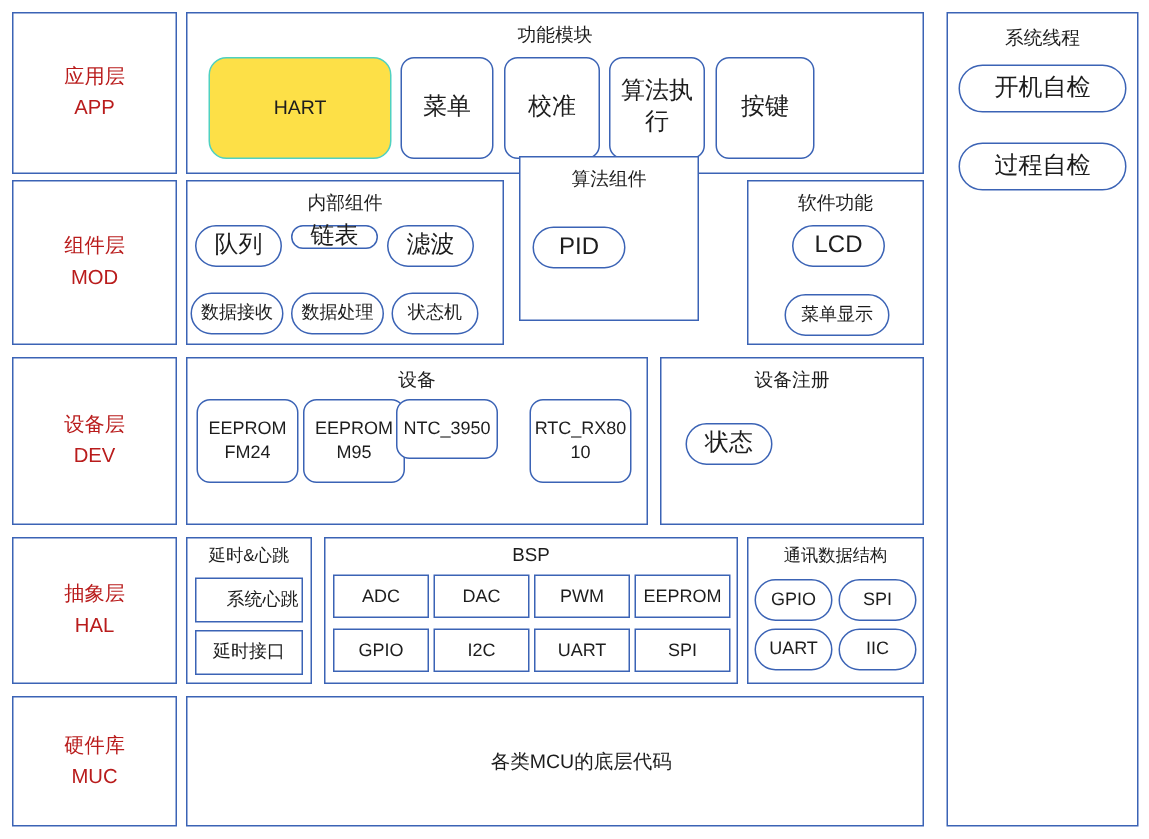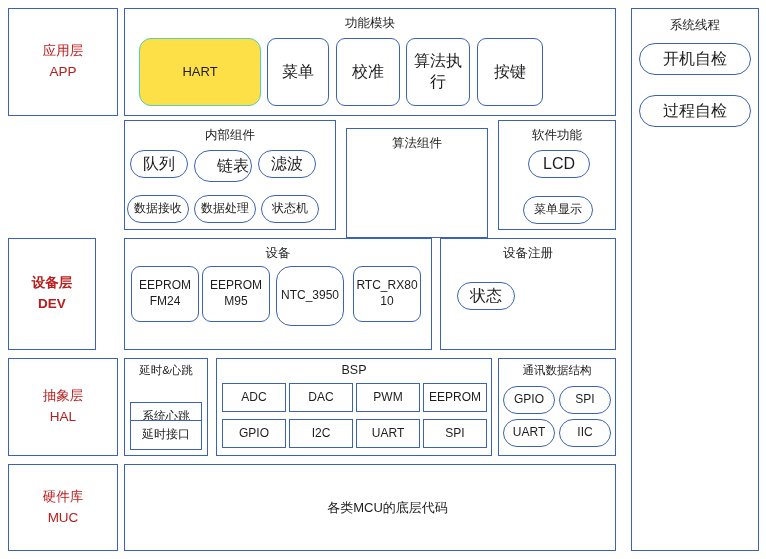--- a/index.html
+++ b/index.html
@@ -81,22 +81,26 @@
 </head>
 <body>
 
 <div class="canvas">
 
   <div class="box layer-label" style="left:8px; top:8px; width:110px; height:108px;">
     <span>应用层</span>
     <span>APP</span>
   </div>
 
-
-  <div class="box layer-label" style="left:8px; top:238px; width:88px; height:112px;font-weight:bold;">
+  <div class="box layer-label" style="left:8px; top:120px; width:110px; height:110px;">
+    <span>组件层</span>
+    <span>MOD</span>
+  </div>
+
+  <div class="box layer-label" style="left:8px; top:238px; width:110px; height:112px;">
     <span>设备层</span>
     <span>DEV</span>
   </div>
 
   <div class="box layer-label" style="left:8px; top:358px; width:110px; height:98px;">
     <span>抽象层</span>
     <span>HAL</span>
   </div>
 
   <div class="box layer-label" style="left:8px; top:464px; width:110px; height:87px;">
@@ -123,38 +127,41 @@
   <div class="box box-rounded node" style="left:477px; top:38px; width:66px; height:68px;">
     <span>按键</span>
   </div>
 
   <div class="box" style="left:124px; top:120px; width:212px; height:110px;">
     <div class="group-title" style="top:6px;">内部组件</div>
   </div>
   <div class="box box-pill node" style="left:130px; top:150px; width:58px; height:28px;">
     <span>队列</span>
   </div>
-  <div class="box box-pill node" style="left:194px; top:150px; width:58px; height:32px;justify-content:flex-end;">
+  <div class="box box-pill node" style="left:194px; top:150px; width:58px; height:16px;">
     <span>链表</span>
   </div>
   <div class="box box-pill node" style="left:258px; top:150px; width:58px; height:28px;">
     <span>滤波</span>
   </div>
   <div class="box box-pill node node-sm" style="left:127px; top:195px; width:62px; height:28px;">
     <span>数据接收</span>
   </div>
   <div class="box box-pill node node-sm" style="left:194px; top:195px; width:62px; height:28px;">
     <span>数据处理</span>
   </div>
   <div class="box box-pill node node-sm" style="left:261px; top:195px; width:58px; height:28px;">
     <span>状态机</span>
   </div>
 
-  <div class="box" style="left:346px; top:128px; width:142px; height:110px;">
+  <div class="box" style="left:346px; top:104px; width:120px; height:110px;">
     <div class="group-title" style="top:6px;">算法组件</div>
+  </div>
+  <div class="box box-pill node" style="left:355px; top:151px; width:62px; height:28px;">
+    <span>PID</span>
   </div>
 
   <div class="box" style="left:498px; top:120px; width:118px; height:110px;">
     <div class="group-title" style="top:6px;">软件功能</div>
   </div>
   <div class="box box-pill node" style="left:528px; top:150px; width:62px; height:28px;">
     <span>LCD</span>
   </div>
   <div class="box box-pill node node-sm" style="left:523px; top:196px; width:70px; height:28px;">
     <span>菜单显示</span>
@@ -162,38 +169,38 @@
 
   <div class="box" style="left:124px; top:238px; width:308px; height:112px;">
     <div class="group-title" style="top:6px;">设备</div>
   </div>
   <div class="box box-rounded node node-sm" style="left:131px; top:266px; width:68px; height:56px;">
     <span>EEPROM FM24</span>
   </div>
   <div class="box box-rounded node node-sm" style="left:202px; top:266px; width:68px; height:56px;">
     <span>EEPROM M95</span>
   </div>
-  <div class="box box-rounded node node-sm" style="left:276px; top:266px; width:68px; height:60px;border-radius:15px;">
+  <div class="box box-rounded node node-sm" style="left:264px; top:266px; width:68px; height:40px;">
     <span>NTC_3950</span>
   </div>
   <div class="box box-rounded node node-sm" style="left:353px; top:266px; width:68px; height:56px;">
     <span>RTC_RX8010</span>
   </div>
 
   <div class="box" style="left:440px; top:238px; width:176px; height:112px;">
     <div class="group-title" style="top:6px;">设备注册</div>
   </div>
   <div class="box box-pill node" style="left:457px; top:282px; width:58px; height:28px;">
     <span>状态</span>
   </div>
 
   <div class="box" style="left:124px; top:358px; width:84px; height:98px;">
     <div class="group-title" style="top:4px; font-size:11.5px;">延时&amp;心跳</div>
   </div>
-  <div class="box node node-sm" style="left:130px; top:402px; width:72px; height:30px;">
+  <div class="box node node-sm" style="left:130px; top:385px; width:72px; height:30px;justify-content:flex-end;">
     <span>系统心跳</span>
   </div>
   <div class="box node node-sm" style="left:130px; top:420px; width:72px; height:30px;">
     <span>延时接口</span>
   </div>
 
   <div class="box" style="left:216px; top:358px; width:276px; height:98px;">
     <div class="group-title" style="top:4px;">BSP</div>
   </div>
   <div class="box node node-sm" style="left:222px; top:383px; width:64px; height:29px;">

